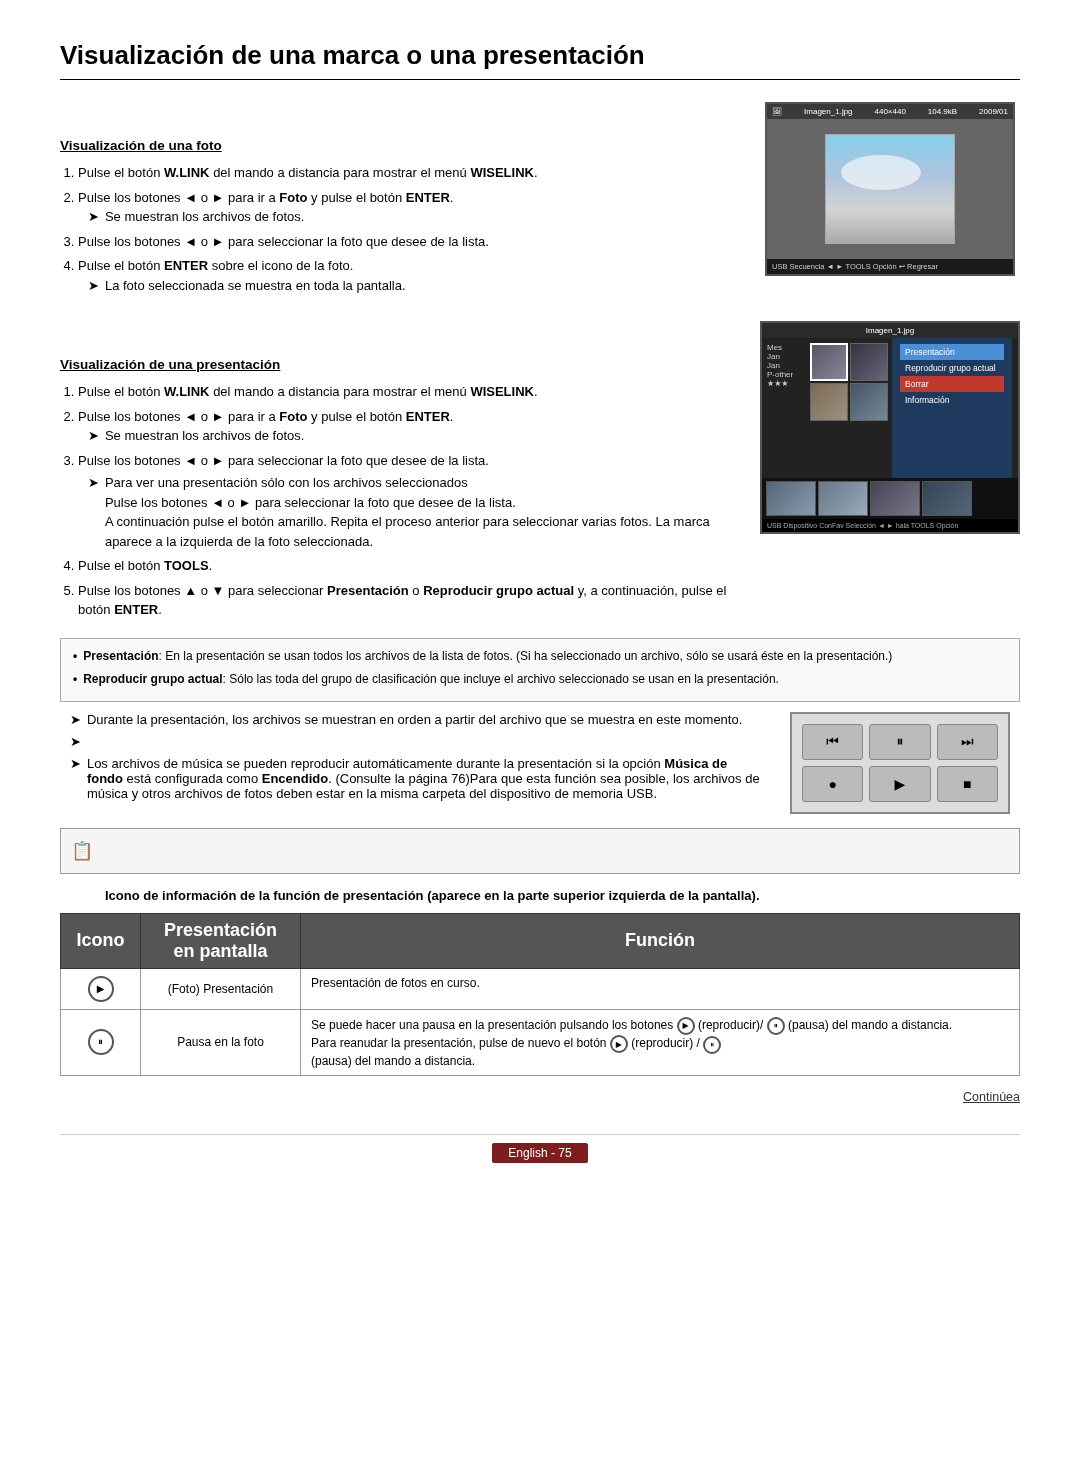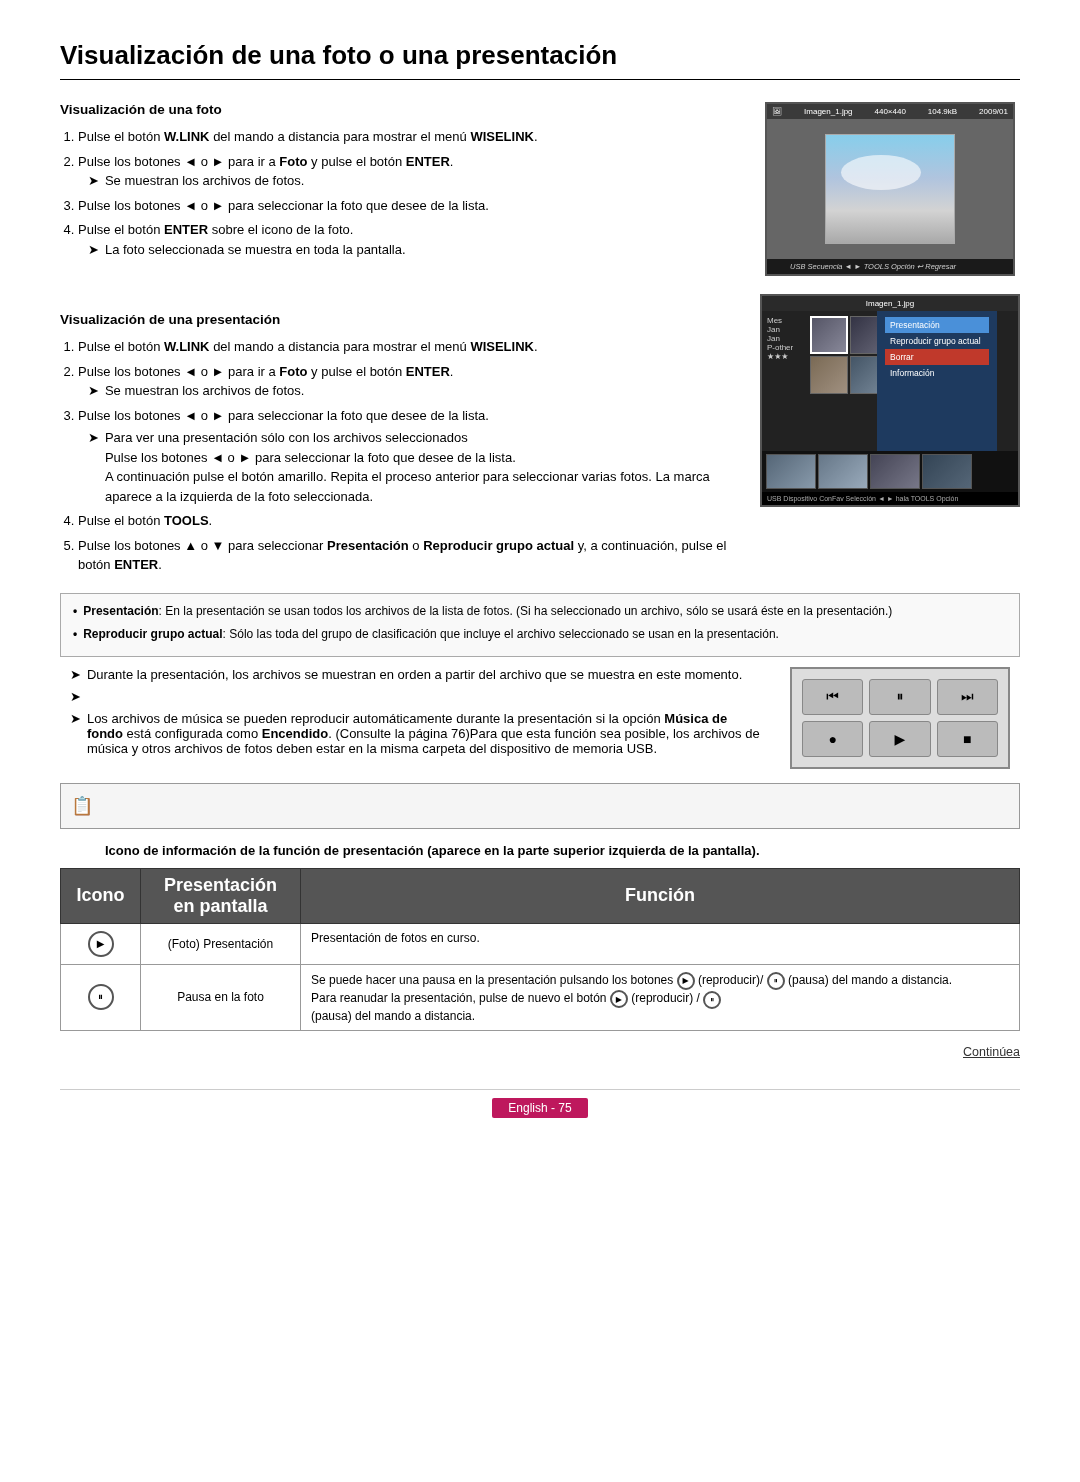--- a/index.html
+++ b/index.html
@@ -15,21 +15,23 @@
     h1 {
       font-size: 26px;
       font-weight: bold;
       margin-bottom: 22px;
       border-bottom: 1px solid #000;
       padding-bottom: 8px;
     }
     .section-title {
       font-size: 13.5px;
       font-weight: bold;
+      text-decoration: underline;
       margin-bottom: 10px;
+      margin-top: 36px;
     }
     .main-layout {
       display: flex;
       gap: 20px;
       margin-bottom: 18px;
     }
     .main-layout .left {
       flex: 1;
     }
     .main-layout .right {
@@ -94,26 +96,25 @@
     .screen-photo .photo-area .cloud-img::before {
       content: '';
       position: absolute;
       top: 20px; left: 15px;
       width: 80px; height: 35px;
       background: rgba(255,255,255,0.6);
       border-radius: 50%;
     }
     .screen-photo .bottom-bar {
       background: #1a1a1a;
-      padding: 3px 23px;
+      padding: 3px 5px;
       font-size: 7.5px;
       color: #ccc;
       display: flex;
       justify-content: space-between;
-      font-style: italic;
     }
     
     .screen-pres {
       width: 260px;
       border: 2px solid #555;
       background: #222;
       font-size: 9px;
       color: #fff;
     }
     .screen-pres .pres-top {
@@ -278,21 +279,21 @@
       font-size: 10px;
     }
     .footer-bar {
       display: flex;
       justify-content: center;
       margin-top: 30px;
       padding-top: 8px;
       border-top: 1px solid #ccc;
     }
     .footer-lang {
-      background: #be185d;
+      background: #7f1d1d;
       color: #fff;
       padding: 3px 16px;
       font-size: 12px;
       border-radius: 2px;
     }
     .continues {
       text-align: right;
       margin-top: 14px;
       font-size: 12.5px;
       color: #333;
@@ -300,21 +301,21 @@
     }
     .section2-layout {
       display: flex;
       gap: 20px;
       margin-bottom: 10px;
     }
   </style>
 </head>
 <body>
 
-<h1>Visualización de una foto o una presentación</h1>
+<h1>Visualización de una marca o una presentación</h1>
 
 <div class="main-layout">
   <div class="left">
     <div class="section-title">Visualización de una foto</div>
     <ol>
       <li>
         Pulse el botón <strong>W.LINK</strong> del mando a distancia para mostrar el menú <strong>WISELINK</strong>.
       </li>
       <li>
         Pulse los botones ◄ o ► para ir a <strong>Foto</strong> y pulse el botón <strong>ENTER</strong>.
@@ -385,21 +386,21 @@
         Pulse los botones ▲ o ▼ para seleccionar <strong>Presentación</strong> o <strong>Reproducir grupo actual</strong> y, a continuación, pulse el botón <strong>ENTER</strong>.
       </li>
     </ol>
   </div>
   <div class="right">
     <div class="screen-pres">
       <div class="pres-top">
         <span>Imagen_1.jpg</span>
       </div>
       <div class="pres-main">
-        <div style="display:flex;flex-direction:column;gap:3px;padding:5px;width:115px;">
+        <div style="display:flex;flex-direction:column;gap:3px;padding:5px;width:130px;">
           <div style="display:flex;gap:3px;">
             <div style="font-size:8px;color:#ccc;min-width:40px;">
               <div>Mes</div>
               <div>Jan</div>
               <div>Jan</div>
               <div>P-other</div>
               <div>★★★</div>
             </div>
             <div style="display:flex;flex-direction:column;gap:2px;">
               <div style="display:flex;gap:2px;">

